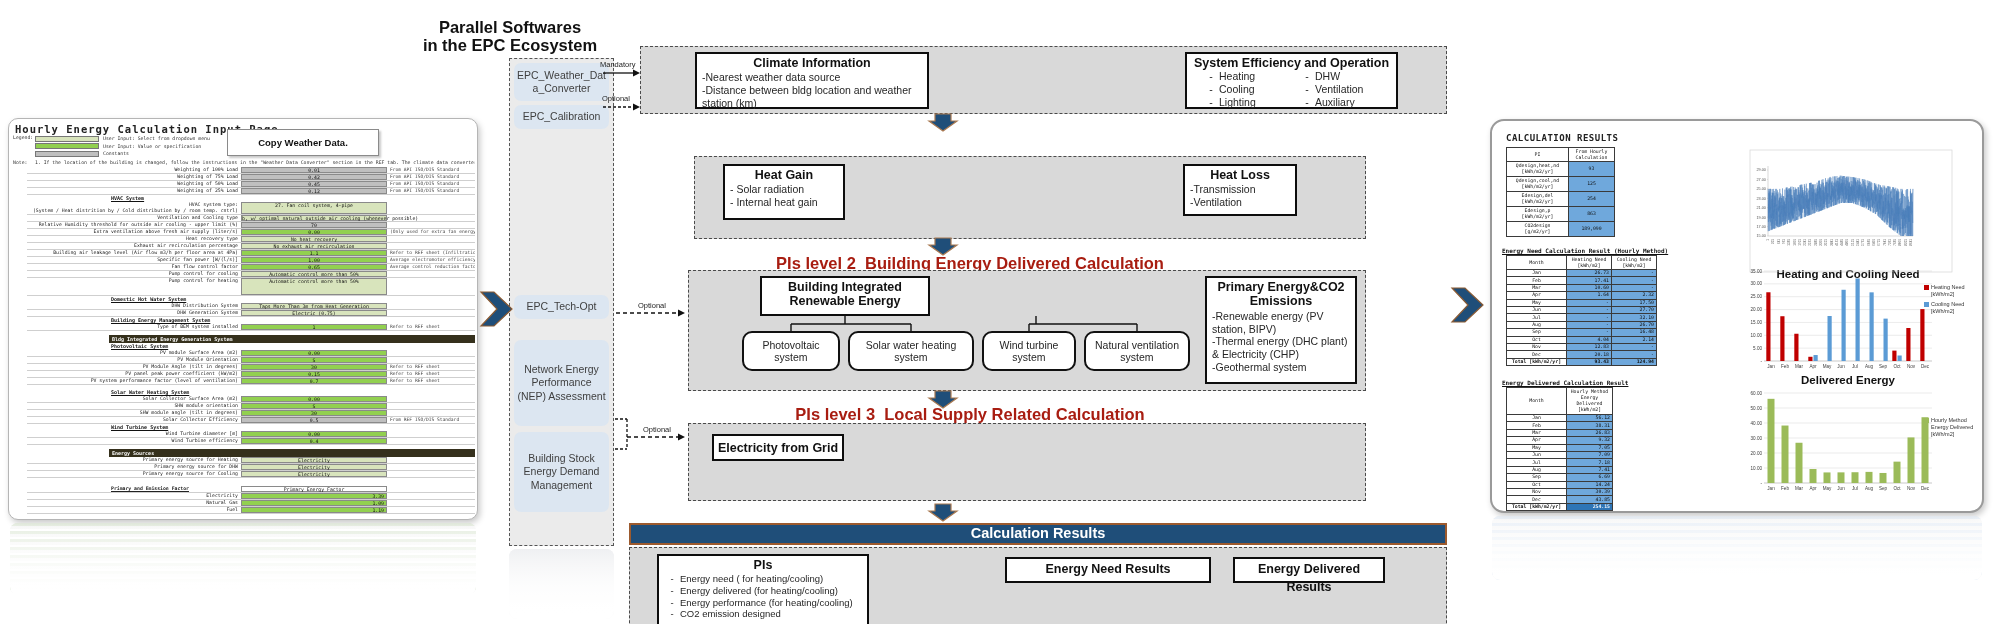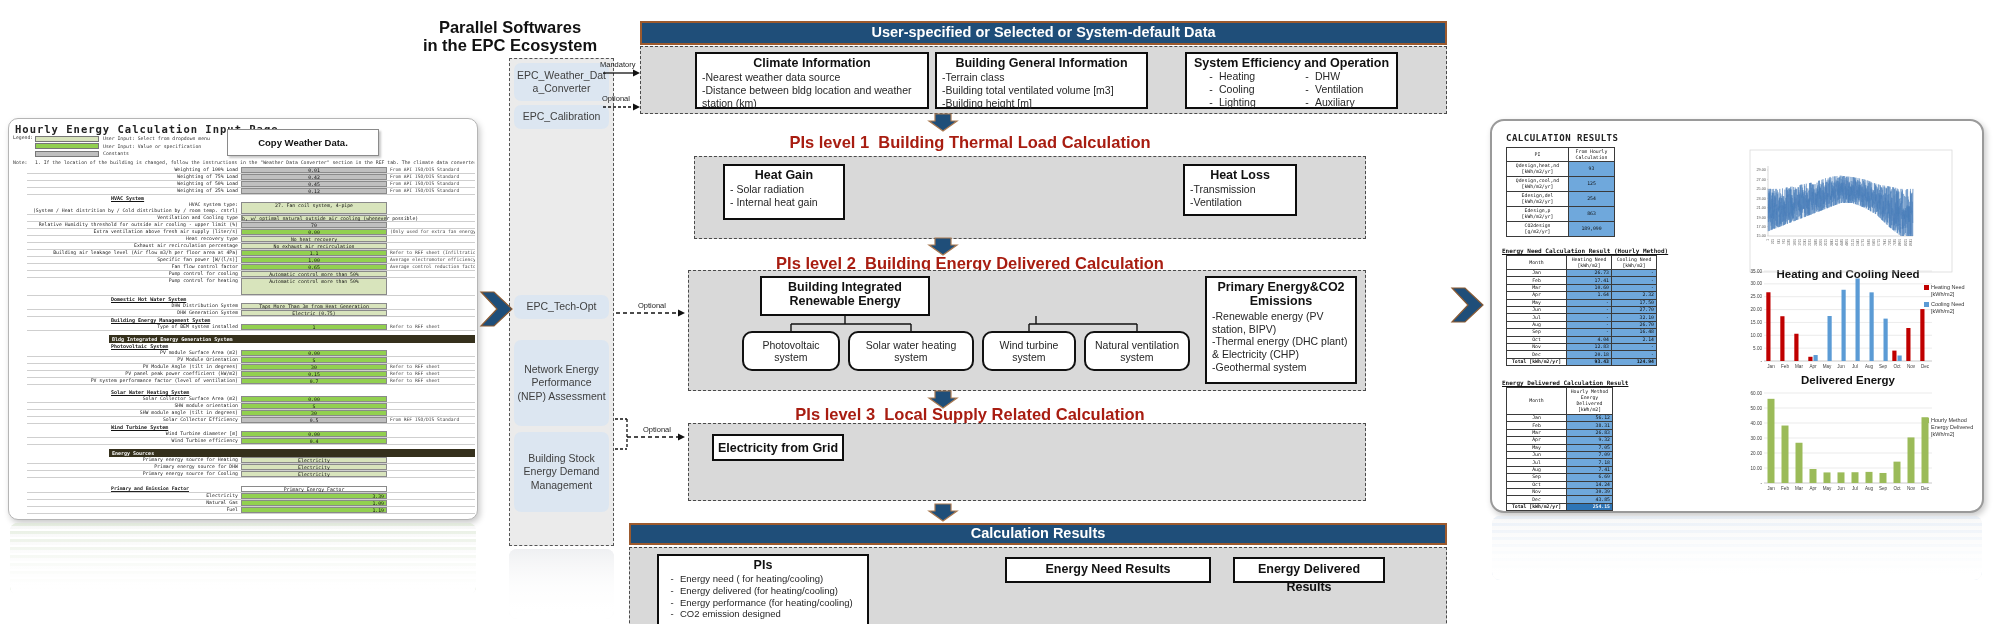--- a/index.html
+++ b/index.html
@@ -392,35 +392,26 @@
   <div class="refl" id="refl-sidebar">
       <div class="stripes"></div>
       <div class="fade"></div>
     </div>
 
   <div class="flowlabel fl-mand">Mandatory</div>
   <div class="flowlabel fl-opt1">Optional</div>
   <div class="flowlabel fl-opt2">Optional</div>
   <div class="flowlabel fl-opt3">Optional</div>
 
-  <div class="banner banner1">User-specified or Selected or System-default Data</div>
   <div class="dsec sec-top"></div>
   <div class="wbox b-climate">
     <div class="bt">Climate Information</div>
     <div class="lines">
         <div>-Nearest weather data source</div>
         <div>-Distance between bldg location and weather station (km)</div>
-      </div>
-  </div>
-  <div class="wbox b-bgen">
-    <div class="bt">Building General Information</div>
-    <div class="lines">
-        <div>-Terrain class</div>
-        <div>-Building total ventilated volume [m3]</div>
-        <div>-Building height [m]</div>
       </div>
   </div>
   <div class="wbox b-syseff">
     <div class="bt">System Efficiency and Operation</div>
     <div class="syseff-cols">
       <div class="syseff-col syseff-c1">
           <div class="li">
             <span class="dash">-</span>
             <span>Heating</span>
           </div>
@@ -443,21 +434,20 @@
             <span>Ventilation</span>
           </div>
           <div class="li">
             <span class="dash">-</span>
             <span>Auxiliary</span>
           </div>
         </div>
     </div>
   </div>
 
-  <div class="rhead rh1">PIs level 1  Building Thermal Load Calculation</div>
   <div class="dsec sec-l1"></div>
   <div class="wbox b-heatgain">
     <div class="bt">Heat Gain</div>
     <div class="lines">
         <div>- Solar radiation</div>
         <div>- Internal heat gain</div>
       </div>
   </div>
   <div class="wbox b-heatloss">
     <div class="bt">Heat Loss</div>

